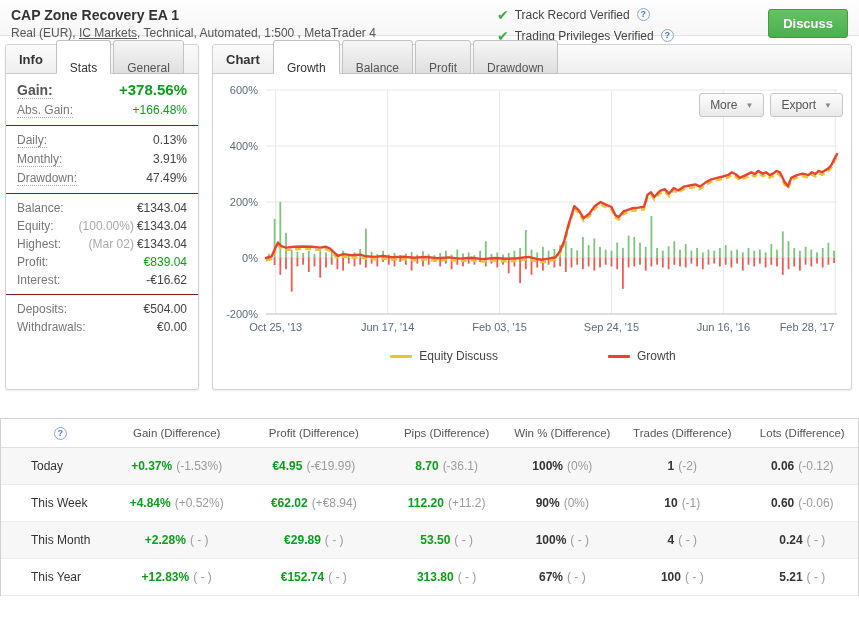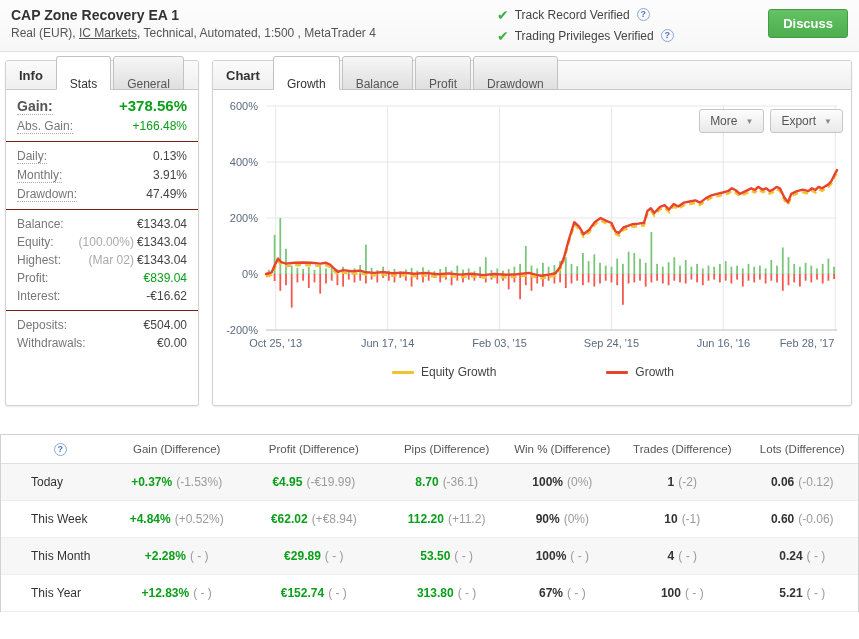--- a/index.html
+++ b/index.html
@@ -1,20 +1,20 @@
 <!DOCTYPE html>
 <html><head>
 <meta charset="utf-8">
 <style>
   * { box-sizing: border-box; margin: 0; padding: 0; }
   html, body { width: 859px; height: 639px; overflow: hidden; background: #fff;
     font-family: "Liberation Sans", sans-serif; color: #444; }
 
   
-  .top-header { position: relative; height: 52px;
+  .top-header { position: relative; height: 36px;
     background: linear-gradient(#fdfdfd, #f7f7f7);
     border-bottom: 1px solid #e2e2e2; }
   .acct-title { position: absolute; left: 11px; top: 7px; font-size: 14px;
     font-weight: bold; color: #333; }
   .acct-sub { position: absolute; left: 11px; top: 26px; font-size: 12px; color: #555; }
   .acct-sub a { color: #555; text-decoration: underline; cursor: pointer; }
   .verified { position: absolute; left: 497px; top: 4px; font-size: 12px; color: #444; }
   .verified-row { display: flex; align-items: center; height: 21px; }
   .check { color: #3cb043; font-size: 14px; margin-right: 6px; }
   .qicon { display: inline-block; width: 13px; height: 13px; border: 1px solid #8aa7d8;
@@ -418,21 +418,21 @@
           <rect x="601.1" y="180.0" width="1.8" height="5.6" fill="#f4584e"></rect>
           <rect x="606.8" y="180.0" width="1.8" height="9.5" fill="#f4584e"></rect>
           <rect x="612.5" y="180.0" width="1.8" height="6.7" fill="#f4584e"></rect>
           <rect x="618.2" y="180.0" width="1.8" height="5.0" fill="#f4584e"></rect>
           <polyline points="51.0,180.0 56.7,178.3 60.1,170.5 63.0,164.6 66.4,168.2 71.0,169.6 79.5,168.8 88.1,168.5 96.7,168.8 105.2,169.6 111.0,168.8 115.0,170.5 118.4,173.8 122.9,177.8 128.1,176.1 136.6,177.2 145.2,176.6 150.9,178.3 159.5,178.9 168.1,178.0 176.6,179.2 188.0,178.6 199.5,179.7 210.9,178.9 222.3,180.3 233.7,179.4 245.1,180.6 256.6,179.7 268.0,181.1 279.4,180.0 290.8,180.8 302.2,180.3 313.7,178.9 320.5,180.6 326.2,181.7 333.6,180.6 340.5,179.2 345.1,173.0 349.1,163.2 353.6,146.4 359.3,128.2 363.9,132.4 368.5,140.2 374.2,135.8 379.9,127.9 385.6,124.0 391.3,126.8 396.5,129.0 400.5,137.4 403.9,139.1 408.4,133.5 413.0,131.8 417.6,130.2 423.3,129.6 429.0,128.8 432.4,117.0 435.9,114.2 439.3,119.0 445.0,112.8 449.6,111.1 454.1,115.6 458.7,110.0 463.3,112.5 469.0,108.6 474.7,107.5 480.4,106.4 485.0,108.6 490.7,104.4 496.4,101.3 502.1,99.9 507.8,98.5 513.5,96.8 516.9,94.3 520.4,96.0 524.9,99.9 530.6,97.1 536.3,94.3 539.8,96.0 543.2,92.9 547.8,95.7 551.2,94.3 554.6,97.1 558.0,95.7 561.5,92.9 564.9,94.3 569.5,103.8 572.9,108.3 576.3,99.9 582.0,97.1 587.7,95.7 593.4,97.1 596.9,94.3 600.3,96.0 603.7,92.9 607.2,94.3 610.6,92.1 613.4,90.4 616.3,87.3 619.1,81.4 622.0,76.1" fill="none" stroke="#f2c12e" stroke-width="2.4" transform="translate(0,2.5)" stroke-dasharray="6 4"></polyline>
           <polyline points="51.0,180.0 56.7,178.3 60.1,170.5 63.0,164.6 66.4,168.2 71.0,169.6 79.5,168.8 88.1,168.5 96.7,168.8 105.2,169.6 111.0,168.8 115.0,170.5 118.4,173.8 122.9,177.8 128.1,176.1 136.6,177.2 145.2,176.6 150.9,178.3 159.5,178.9 168.1,178.0 176.6,179.2 188.0,178.6 199.5,179.7 210.9,178.9 222.3,180.3 233.7,179.4 245.1,180.6 256.6,179.7 268.0,181.1 279.4,180.0 290.8,180.8 302.2,180.3 313.7,178.9 320.5,180.6 326.2,181.7 333.6,180.6 340.5,179.2 345.1,173.0 349.1,163.2 353.6,146.4 359.3,128.2 363.9,132.4 368.5,140.2 374.2,135.8 379.9,127.9 385.6,124.0 391.3,126.8 396.5,129.0 400.5,137.4 403.9,139.1 408.4,133.5 413.0,131.8 417.6,130.2 423.3,129.6 429.0,128.8 432.4,117.0 435.9,114.2 439.3,119.0 445.0,112.8 449.6,111.1 454.1,115.6 458.7,110.0 463.3,112.5 469.0,108.6 474.7,107.5 480.4,106.4 485.0,108.6 490.7,104.4 496.4,101.3 502.1,99.9 507.8,98.5 513.5,96.8 516.9,94.3 520.4,96.0 524.9,99.9 530.6,97.1 536.3,94.3 539.8,96.0 543.2,92.9 547.8,95.7 551.2,94.3 554.6,97.1 558.0,95.7 561.5,92.9 564.9,94.3 569.5,103.8 572.9,108.3 576.3,99.9 582.0,97.1 587.7,95.7 593.4,97.1 596.9,94.3 600.3,96.0 603.7,92.9 607.2,94.3 610.6,92.1 613.4,90.4 616.3,87.3 619.1,81.4 622.0,76.1" fill="none" stroke="#e8432e" stroke-width="2.4" stroke-linejoin="round" stroke-linecap="round"></polyline>
         </svg>
       <div class="chart-legend">
         <div class="legend-item">
           <span class="legend-dash" style="background-color: rgb(242, 193, 46);"></span>
-          <span>Equity Growth</span>
+          <span>Equity Discuss</span>
         </div>
         <div class="legend-item">
           <span class="legend-dash" style="background-color: rgb(232, 67, 46);"></span>
           <span>Growth</span>
         </div>
       </div>
     </div>
   </div>
 </div>
 

